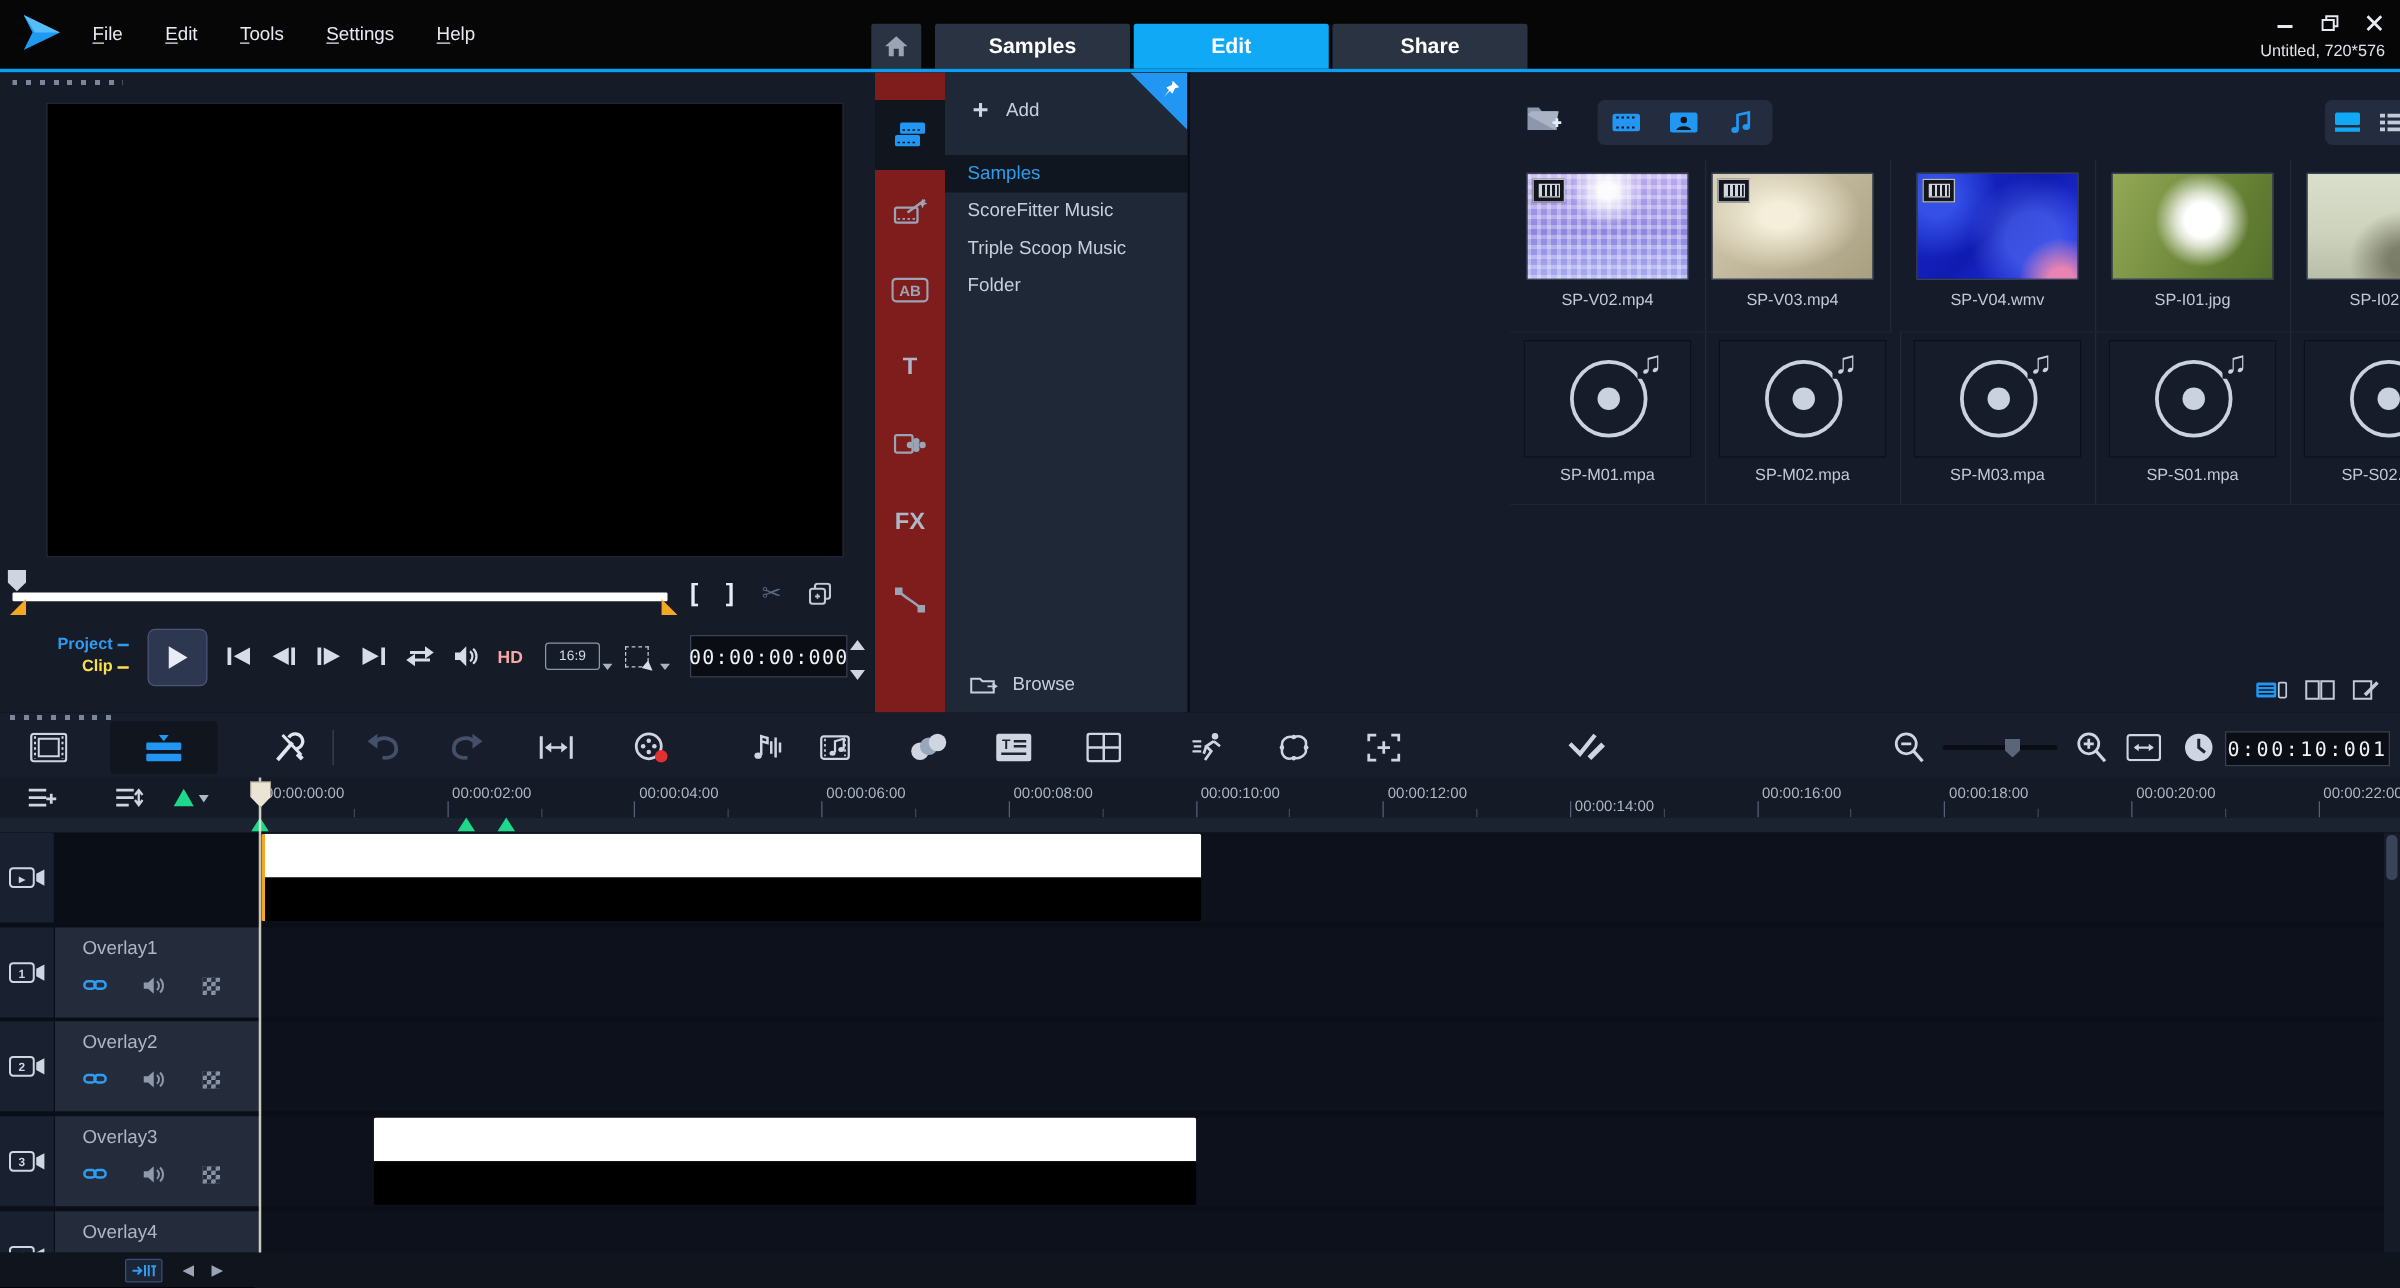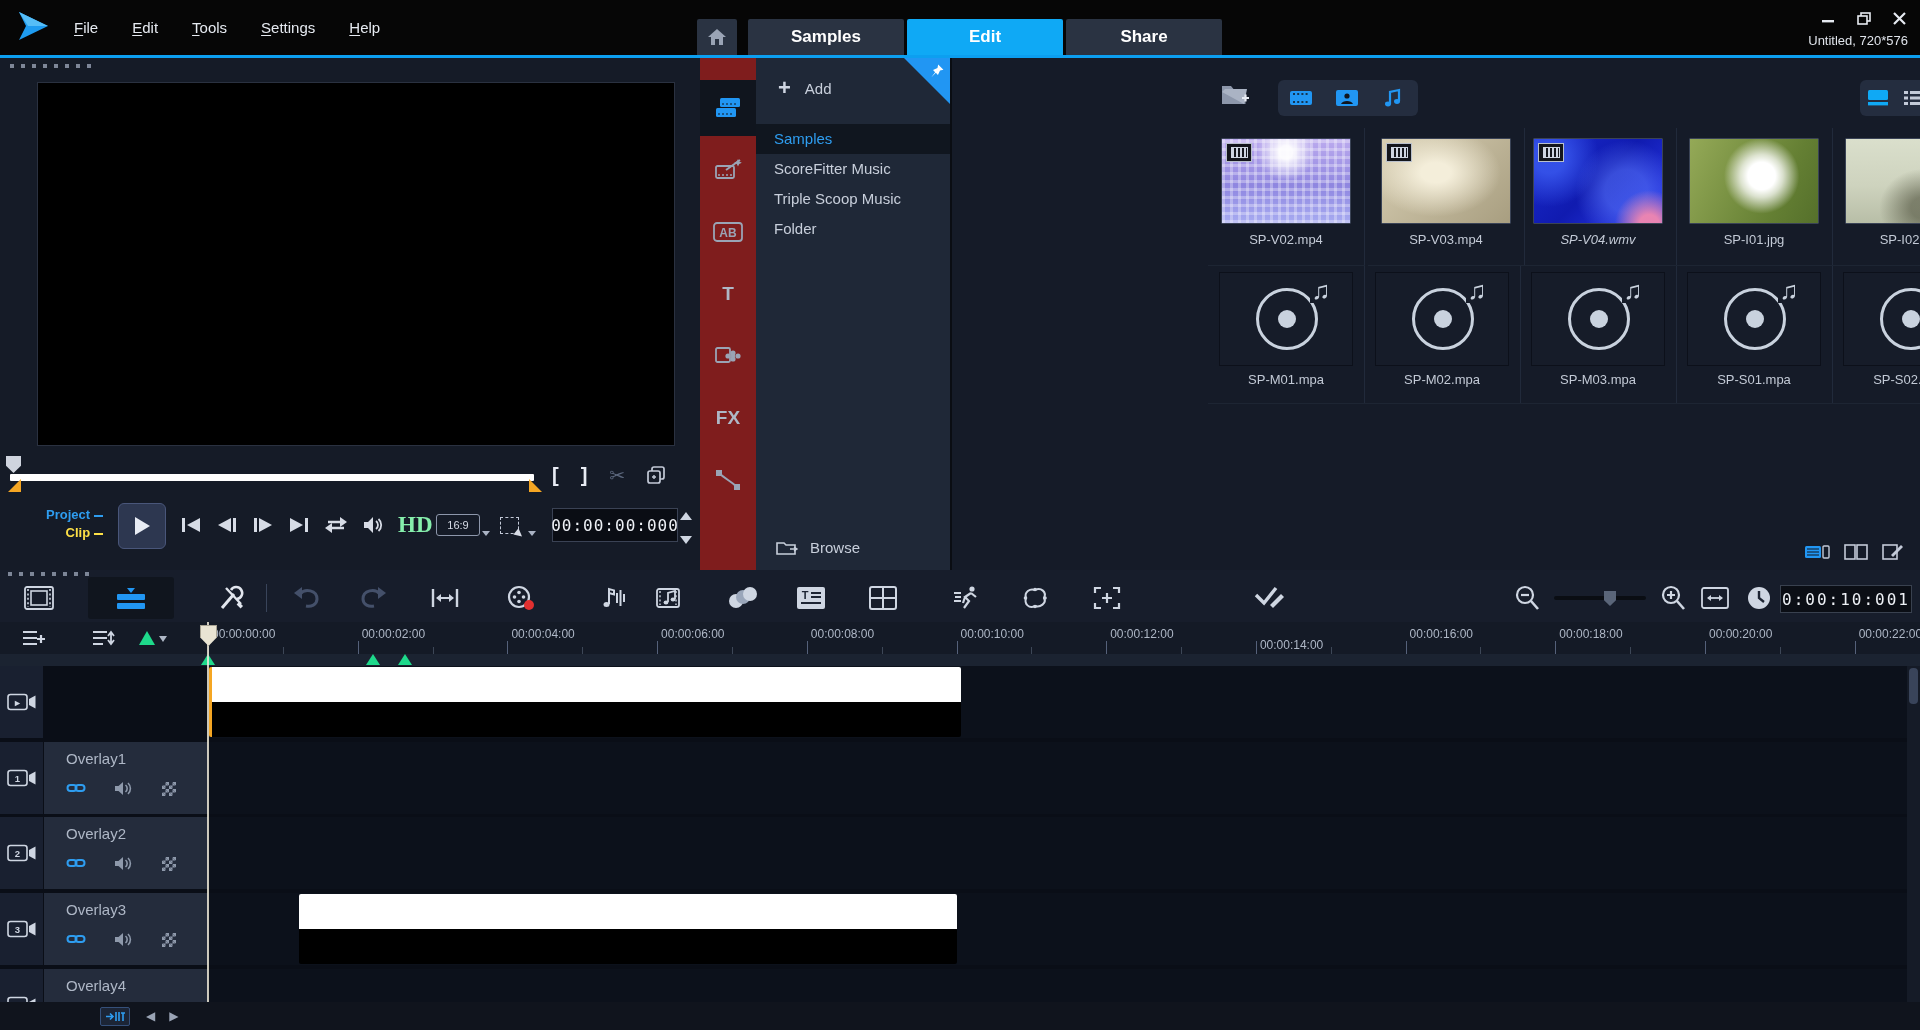--- a/index.html
+++ b/index.html
@@ -37,21 +37,21 @@
   .trim-icons{position:absolute;left:552px;top:404px;display:flex;gap:22px;align-items:center;height:26px;}
   .bracket{font-size:20px;color:#e8ecf4;font-weight:bold;line-height:22px;}
   .scissors{font-size:19px;color:#5c687e;}
   .transport{position:absolute;left:0;top:444px;width:700px;height:56px;}
   .pc-labels{position:absolute;left:46px;top:4px;text-align:right;font-size:13px;font-weight:bold;line-height:18px;}
   .project-lbl{color:#2e9df0;} .clip-lbl{color:#fde047;}
   .pc-dash{display:inline-block;width:9px;height:2px;background:currentColor;margin-left:4px;vertical-align:middle;}
   .play-btn{position:absolute;left:118px;top:1px;width:46px;height:44px;background:#2d3750;border:1px solid #49567a;border-radius:6px;
       display:flex;align-items:center;justify-content:center;}
   .t-ico{position:absolute;top:12px;display:flex;align-items:center;justify-content:center;height:22px;}
-  .hd-lbl{font-size:23px;font-weight:bold;color:#86efac;font-family:Liberation Serif, serif;}
+  .hd-lbl{font-size:14px;font-weight:bold;color:#fca5a5;}
   .aspect-chip{position:absolute;left:436px;top:12px;width:42px;height:20px;border:1px solid #8d97ab;border-radius:3px;
       font-size:11px;color:#d7dce6;display:flex;align-items:center;justify-content:center;}
   .mini-caret{width:0;height:0;border-left:4px solid transparent;border-right:4px solid transparent;border-top:5px solid #aab3c4;}
   .marquee-box{width:17px;height:15px;border:1px dashed #c3cad8;position:relative;}
   .marquee-box i{position:absolute;right:-5px;bottom:-5px;width:0;height:0;border-left:8px solid #d7dce6;border-top:4px solid transparent;border-bottom:4px solid transparent;transform:rotate(40deg);}
   .timecode{position:absolute;left:552px;top:6px;width:124px;height:32px;background:#0a0d14;border:1px solid #3a4254;
       color:#eef1f6;font-family:"DejaVu Sans Mono",monospace;font-size:16px;letter-spacing:1px;
       display:flex;align-items:center;justify-content:center;}
   .spinner{position:absolute;left:680px;top:6px;height:32px;display:flex;flex-direction:column;justify-content:space-between;padding:4px 0;}
   .spin-up{width:0;height:0;border-left:6px solid transparent;border-right:6px solid transparent;border-bottom:8px solid #cfd6e2;}
@@ -429,29 +429,29 @@
 
       <div class="lib-grid" id="lib-grid">
           <div class="grid-cell" style="left: 0px; top: 0px;">
             <div class="thumb disco">
               <span class="badge">
                 <i></i>
               </span>
             </div>
             <div class="item-label">SP-V02.mp4</div>
           </div>
-          <div class="grid-cell" style="left: 160px; top: 0px;">
+          <div class="grid-cell" style="left: 148px; top: 0px;">
             <div class="thumb beige">
               <span class="badge">
                 <i></i>
               </span>
             </div>
             <div class="item-label">SP-V03.mp4</div>
           </div>
-          <div class="grid-cell" style="left: 312px; top: 0px; font-style: italic;">
+          <div class="grid-cell" style="left: 312px; top: 0px;">
             <div class="thumb bluewave">
               <span class="badge">
                 <i></i>
               </span>
             </div>
             <div class="item-label">SP-V04.wmv</div>
           </div>
           <div class="grid-cell" style="left: 468px; top: 0px;">
             <div class="thumb dandelion"></div>
             <div class="item-label">SP-I01.jpg</div>

